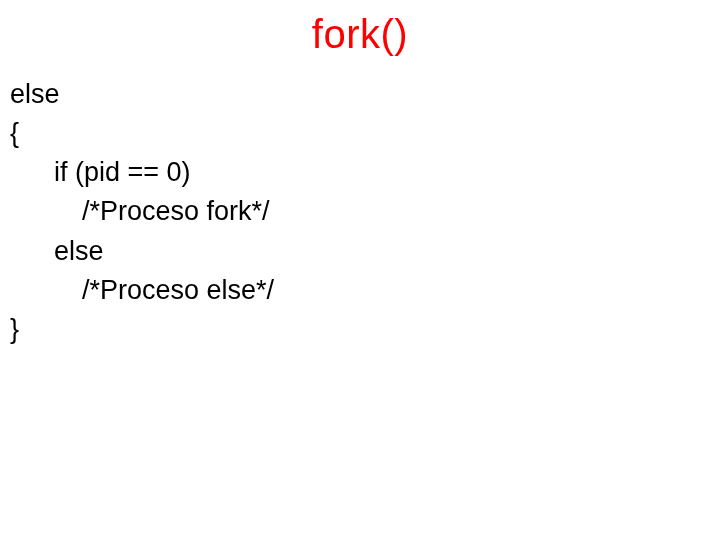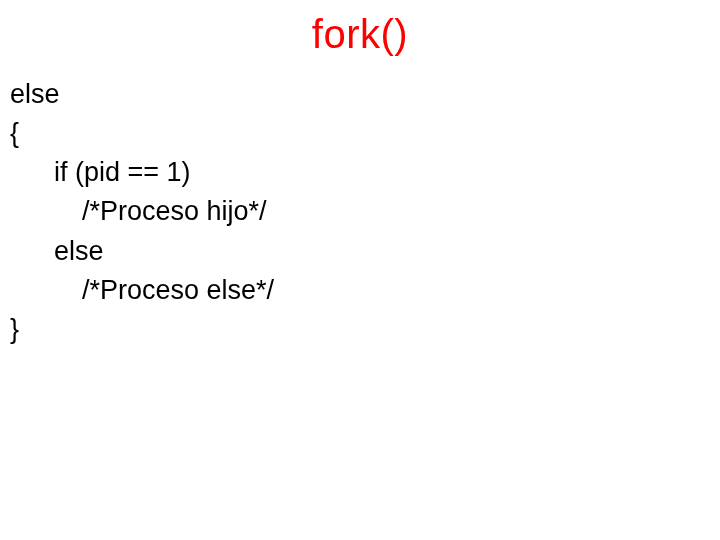--- a/index.html
+++ b/index.html
@@ -42,18 +42,18 @@
     }
   </style>
 </head>
 <body>
 
 <div class="title">fork()</div>
 
 <div class="code-block">
   <div class="code-line">else</div>
   <div class="code-line">{</div>
-  <div class="code-line indent-2">if (pid == 1)</div>
-  <div class="code-line indent-3">/*Proceso hijo*/</div>
+  <div class="code-line indent-2">if (pid == 0)</div>
+  <div class="code-line indent-3">/*Proceso fork*/</div>
   <div class="code-line indent-2">else</div>
   <div class="code-line indent-3">/*Proceso else*/</div>
   <div class="code-line">}</div>
 </div>
 
 </body></html>

